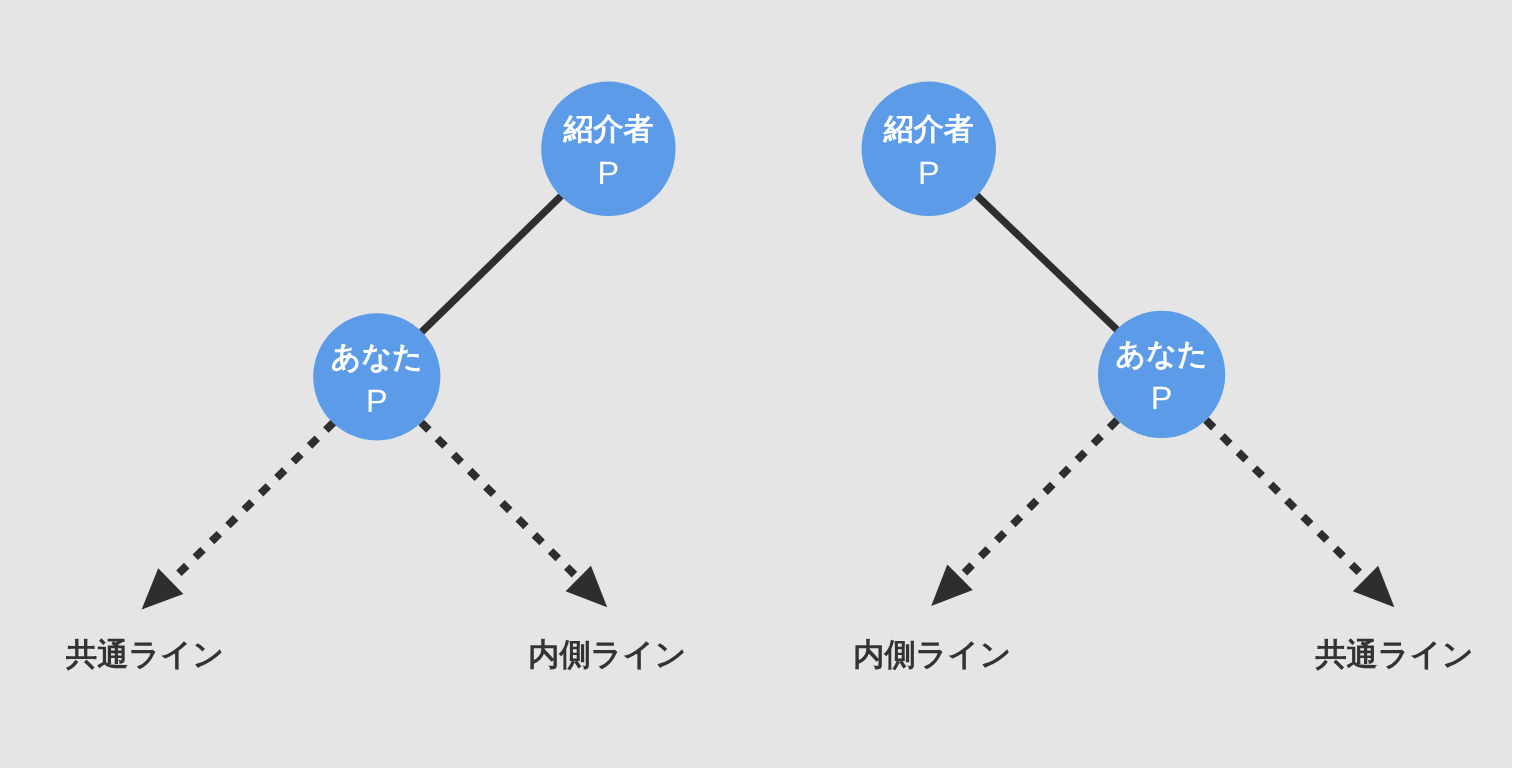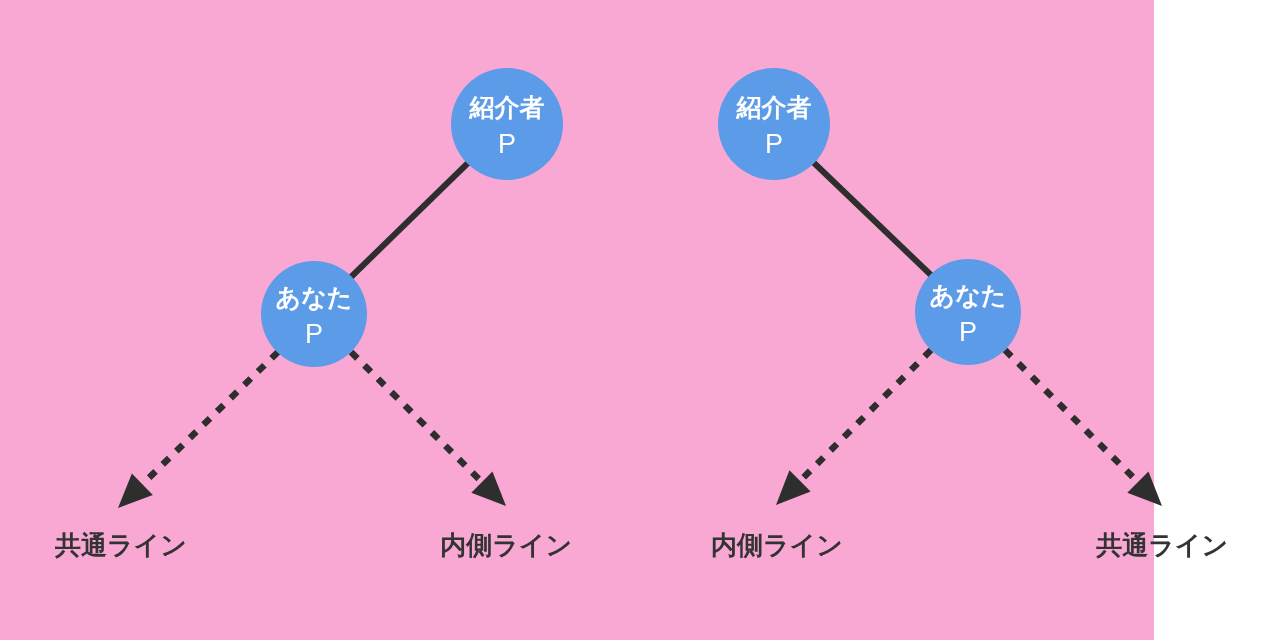--- a/index.html
+++ b/index.html
@@ -9,24 +9,23 @@
     background: #ffffff;
   }
   body {
     width: 1280px;
     height: 640px;
     overflow: hidden;
     font-family: "Liberation Sans", "DejaVu Sans", sans-serif;
   }
   #canvas {
     position: relative;
-    width: 1122px;
+    width: 1260px;
     height: 640px;
-    background: #f9a8d4;
-    padding-left: 32px;
+    background: #e5e5e5;
   }
   svg.diagram-svg {
     position: absolute;
     top: 0;
     left: 0;
     width: 1280px;
     height: 640px;
   }
   .node-circle {
     

